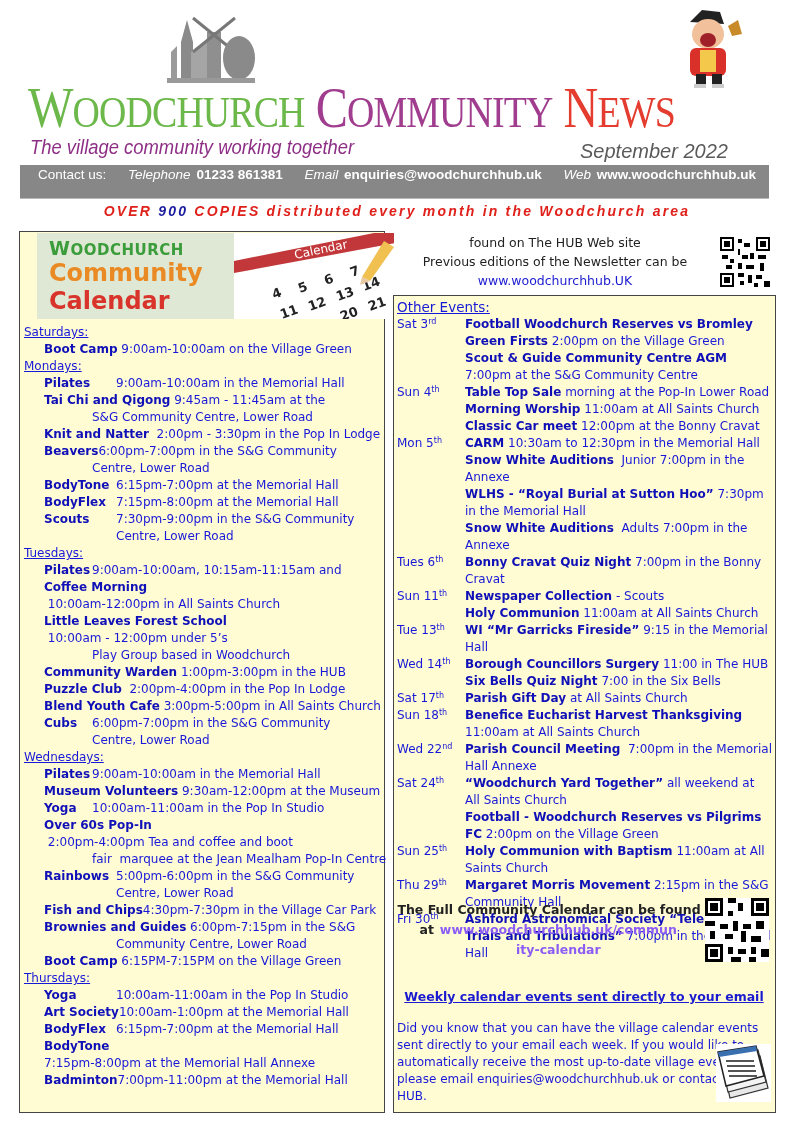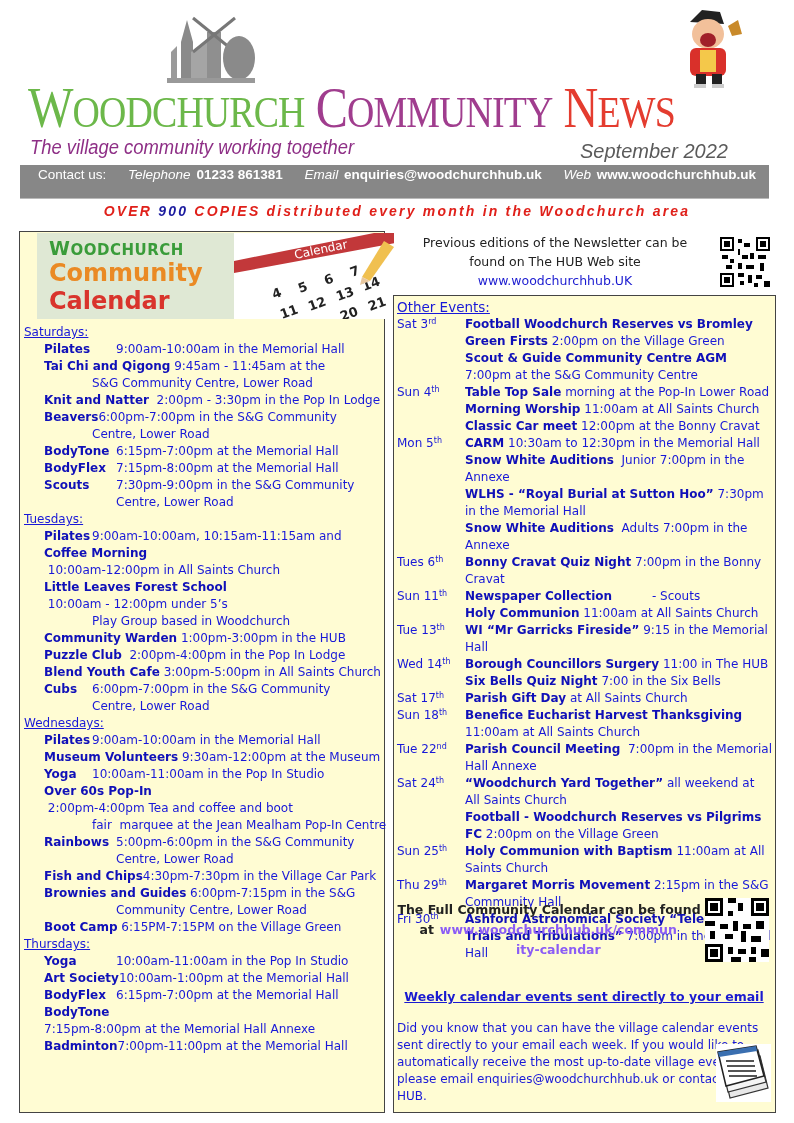--- a/index.html
+++ b/index.html
@@ -139,20 +139,22 @@
         <text x="108" y="88" transform="rotate(-20 108 88)">20</text>
         <text x="136" y="78" transform="rotate(-20 136 78)">21</text>
       </g>
       <polygon points="128,44 150,8 160,14 136,48" fill="#f0c050"></polygon>
       <polygon points="128,44 136,48 126,52" fill="#e8c8a0"></polygon>
     </svg>
   </div>
 
   <div class="weekly" id="weekly-list">
   <div class="day">Saturdays:</div>
+      <div class="ev"><span class="name">Boot Camp</span><span style="white-space: pre;"> 9:00am-10:00am on the Village Green</span></div>
+      <div class="day">Mondays:</div>
       <div class="ev"><span class="name" style="display: inline-block; min-width: 72px;">Pilates</span><span style="white-space: pre;">9:00am-10:00am in the Memorial Hall</span></div>
       <div class="ev"><span class="name">Tai Chi and Qigong</span><span style="white-space: pre;"> 9:45am - 11:45am at the</span><span class="cont" style="padding-left: 48px; white-space: pre;">S&amp;G Community Centre, Lower Road</span></div>
       <div class="ev"><span class="name">Knit and Natter</span><span style="white-space: pre;">  2:00pm - 3:30pm in the Pop In Lodge</span></div>
       <div class="ev"><span class="name">Beavers</span><span style="white-space: pre;">6:00pm-7:00pm in the S&amp;G Community</span><span class="cont" style="padding-left: 48px; white-space: pre;">Centre, Lower Road</span></div>
       <div class="ev"><span class="name" style="display: inline-block; min-width: 72px;">BodyTone</span><span style="white-space: pre;">6:15pm-7:00pm at the Memorial Hall</span></div>
       <div class="ev"><span class="name" style="display: inline-block; min-width: 72px;">BodyFlex</span><span style="white-space: pre;">7:15pm-8:00pm at the Memorial Hall</span></div>
       <div class="ev"><span class="name" style="display: inline-block; min-width: 72px;">Scouts</span><span style="white-space: pre;">7:30pm-9:00pm in the S&amp;G Community</span><span class="cont" style="padding-left: 72px; white-space: pre;">Centre, Lower Road</span></div>
       <div class="day">Tuesdays:</div>
       <div class="ev"><span class="name" style="display: inline-block; min-width: 48px;">Pilates</span><span style="white-space: pre;">9:00am-10:00am, 10:15am-11:15am and</span></div>
       <div class="ev"><span class="name">Coffee Morning</span><span style="white-space: pre;"> 10:00am-12:00pm in All Saints Church</span></div>
@@ -173,22 +175,22 @@
       <div class="day">Thursdays:</div>
       <div class="ev"><span class="name" style="display: inline-block; min-width: 72px;">Yoga</span><span style="white-space: pre;">10:00am-11:00am in the Pop In Studio</span></div>
       <div class="ev"><span class="name" style="display: inline-block; min-width: 72px;">Art Society</span><span style="white-space: pre;">10:00am-1:00pm at the Memorial Hall</span></div>
       <div class="ev"><span class="name" style="display: inline-block; min-width: 72px;">BodyFlex</span><span style="white-space: pre;">6:15pm-7:00pm at the Memorial Hall</span></div>
       <div class="ev"><span class="name" style="display: inline-block; min-width: 72px;">BodyTone</span><span style="white-space: pre;">7:15pm-8:00pm at the Memorial Hall Annexe</span></div>
       <div class="ev"><span class="name" style="display: inline-block; min-width: 72px;">Badminton</span><span style="white-space: pre;">7:00pm-11:00pm at the Memorial Hall</span></div>
     </div>
 </div>
 
 <div class="prev">
+  <div>found on The HUB Web site</div>
   <div>Previous editions of the Newsletter can be</div>
-  <div>found on The HUB Web site</div>
   <div class="url">www.woodchurchhub.UK</div>
 </div>
 <svg class="qr qr1" viewBox="0 0 25 25" shape-rendering="crispEdges">
   <rect width="25" height="25" fill="#fff"></rect>
   <g fill="#000">
     <rect x="0" y="0" width="7" height="7"></rect>
       <rect x="1" y="1" width="5" height="5" fill="#fff"></rect>
       <rect x="2" y="2" width="3" height="3"></rect>
     <rect x="18" y="0" width="7" height="7"></rect>
       <rect x="19" y="1" width="5" height="5" fill="#fff"></rect>
@@ -255,21 +257,21 @@
       <div class="orow">
         <div class="date"></div>
         <div class="desc"><b>Snow White Auditions</b><span style="white-space: pre-wrap;">  Adults 7:00pm in the Annexe</span></div>
       </div>
       <div class="orow">
         <div class="date"><span>Tues 6</span><sup>th</sup></div>
         <div class="desc"><b>Bonny Cravat Quiz Night</b><span style="white-space: pre-wrap;"> 7:00pm in the Bonny Cravat</span></div>
       </div>
       <div class="orow">
         <div class="date"><span>Sun 11</span><sup>th</sup></div>
-        <div class="desc"><b>Newspaper Collection</b><span style="white-space: pre-wrap; margin-left: 36px;"> - Scouts</span></div>
+        <div class="desc"><b>Newspaper Collection</b><span style="white-space: pre-wrap;"> - Scouts</span></div>
       </div>
       <div class="orow">
         <div class="date"></div>
         <div class="desc"><b>Holy Communion</b><span style="white-space: pre-wrap;"> 11:00am at All Saints Church</span></div>
       </div>
       <div class="orow">
         <div class="date"><span>Tue 13</span><sup>th</sup></div>
         <div class="desc"><b>WI “Mr Garricks Fireside”</b><span style="white-space: pre-wrap;"> 9:15 in the Memorial Hall</span></div>
       </div>
       <div class="orow">
@@ -282,21 +284,21 @@
       </div>
       <div class="orow">
         <div class="date"><span>Sat 17</span><sup>th</sup></div>
         <div class="desc"><b>Parish Gift Day</b><span style="white-space: pre-wrap;"> at All Saints Church</span></div>
       </div>
       <div class="orow">
         <div class="date"><span>Sun 18</span><sup>th</sup></div>
         <div class="desc"><b>Benefice Eucharist Harvest Thanksgiving</b><span style="white-space: pre-wrap;"> 11:00am at All Saints Church</span></div>
       </div>
       <div class="orow">
-        <div class="date"><span>Tue 22</span><sup>nd</sup></div>
+        <div class="date"><span>Wed 22</span><sup>nd</sup></div>
         <div class="desc"><b>Parish Council Meeting</b><span style="white-space: pre-wrap;">  7:00pm in the Memorial Hall Annexe</span></div>
       </div>
       <div class="orow">
         <div class="date"><span>Sat 24</span><sup>th</sup></div>
         <div class="desc"><b>“Woodchurch Yard Together”</b><span style="white-space: pre-wrap;"> all weekend at All Saints Church</span></div>
       </div>
       <div class="orow">
         <div class="date"></div>
         <div class="desc"><b>Football - Woodchurch Reserves vs Pilgrims FC</b><span style="white-space: pre-wrap;"> 2:00pm on the Village Green</span></div>
       </div>

